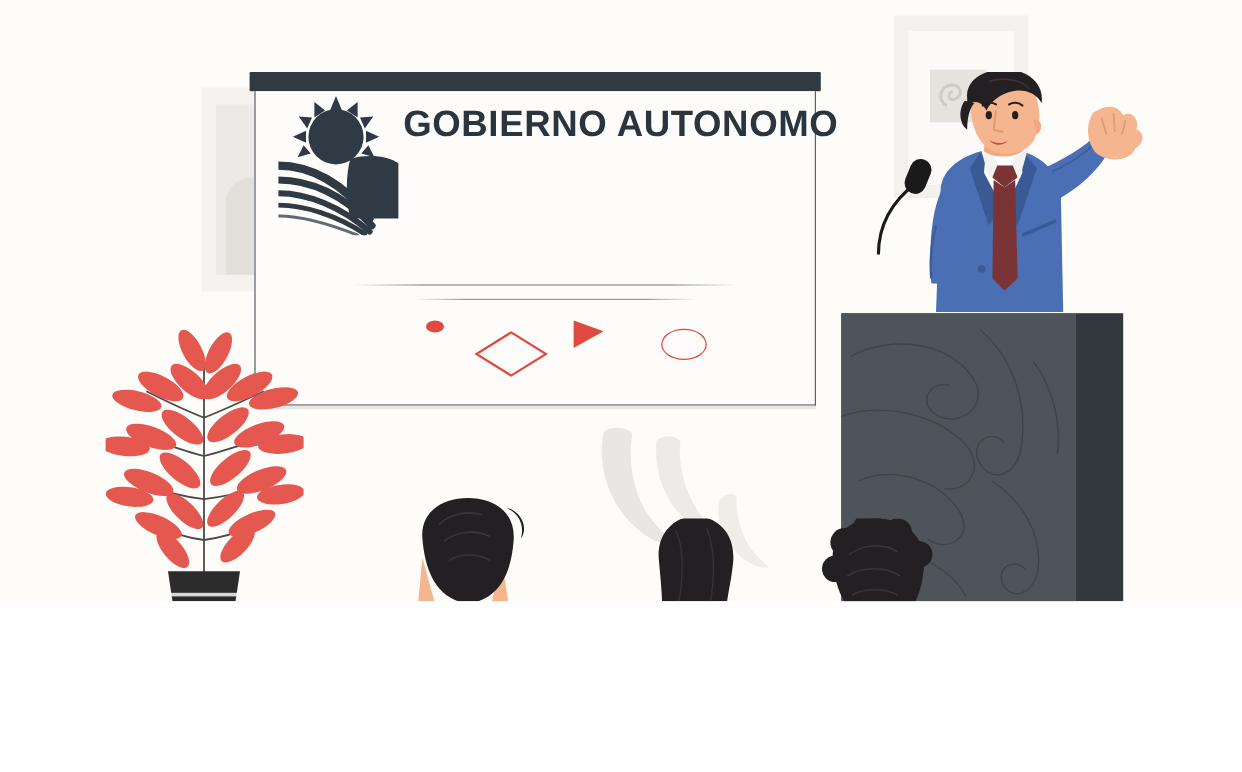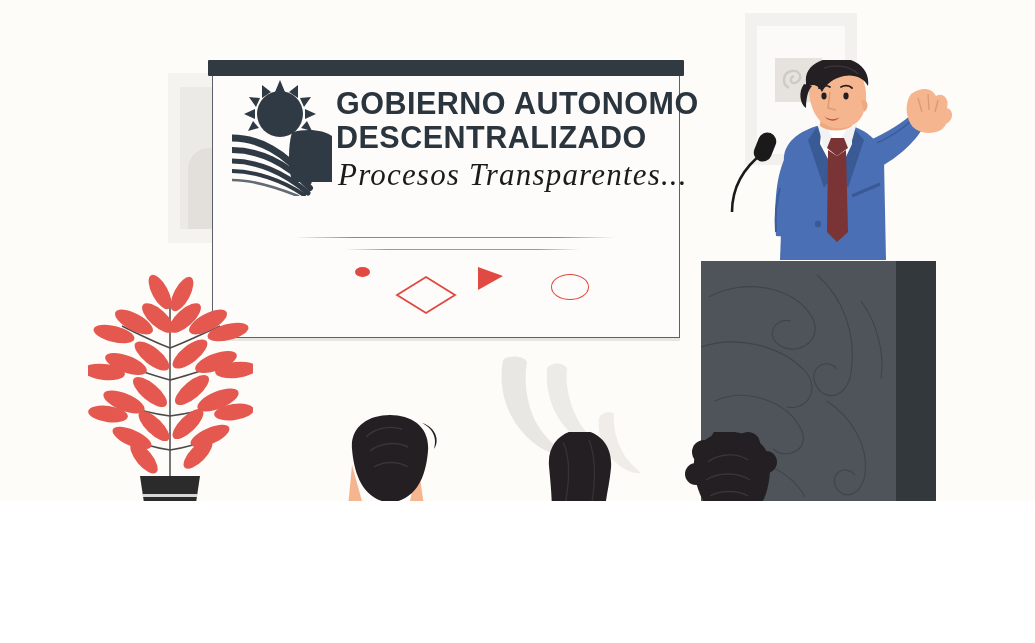--- a/index.html
+++ b/index.html
@@ -137,23 +137,21 @@
         <path d="M0 72 C26 72,54 84,78 110" stroke-width="6"></path>
         <path d="M0 83 C24 83,52 94,76 115" stroke-width="5"></path>
         <path d="M0 93 C22 93,50 102,72 117" stroke-width="4"></path>
         <path d="M0 102 C20 102,46 110,66 118" stroke-width="2.6" opacity=".75"></path>
       </g>
     </svg>
   </div>
 
   <div class="abs" id="gad-title">
     <div class="gad-line">GOBIERNO AUTONOMO</div>
-    <div class="gad-line">DESCENTRALIZADO</div>
-  </div>
-  <div class="abs" id="gad-tagline">Procesos  Transparentes...</div>
+  </div>
 
   <div class="abs" id="rule-1"></div>
   <div class="abs" id="rule-2"></div>
 
   <div class="abs" id="shape-dot"></div>
   <div class="abs" id="shape-diamond">
     <svg width="62" height="40" viewBox="0 0 62 40">
       <polygon points="31,2 60,20 31,38 2,20" fill="none" stroke="#e0483f" stroke-width="1.8"></polygon>
     </svg>
   </div>

